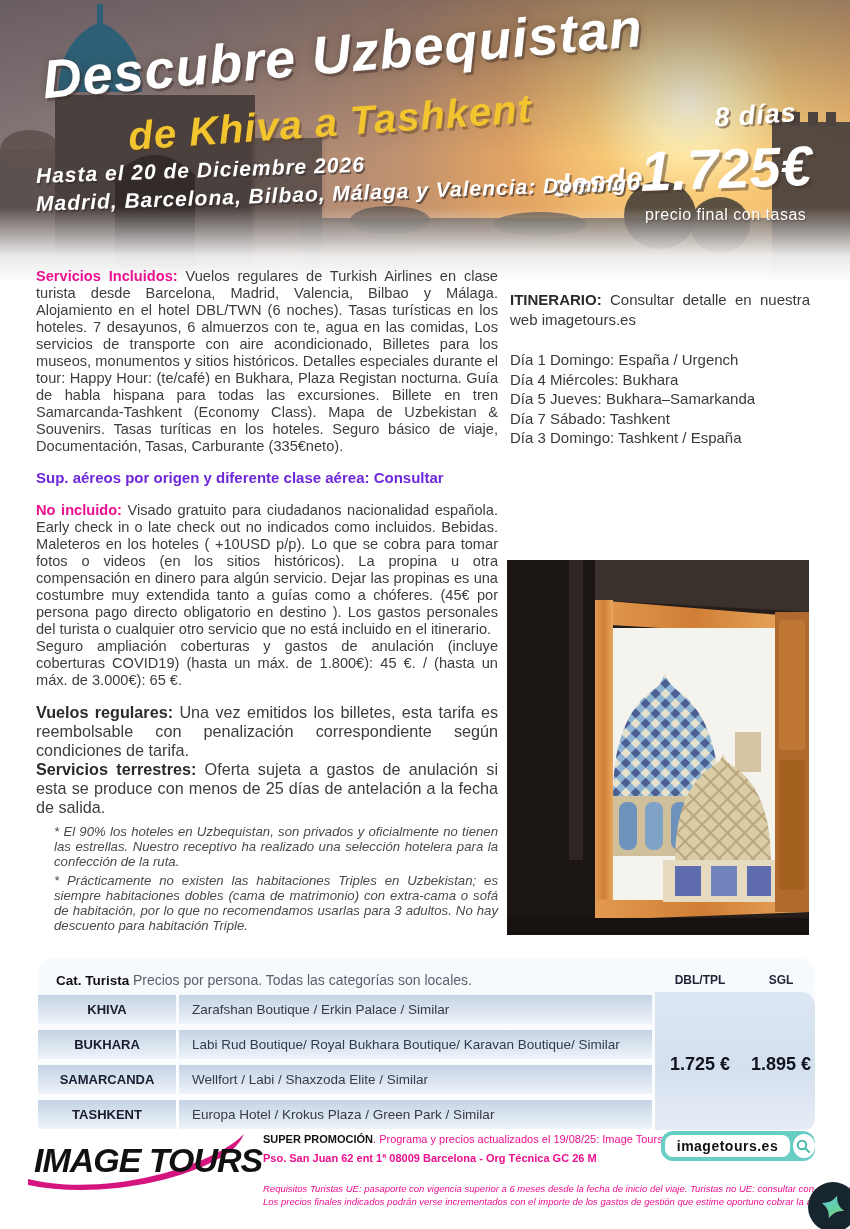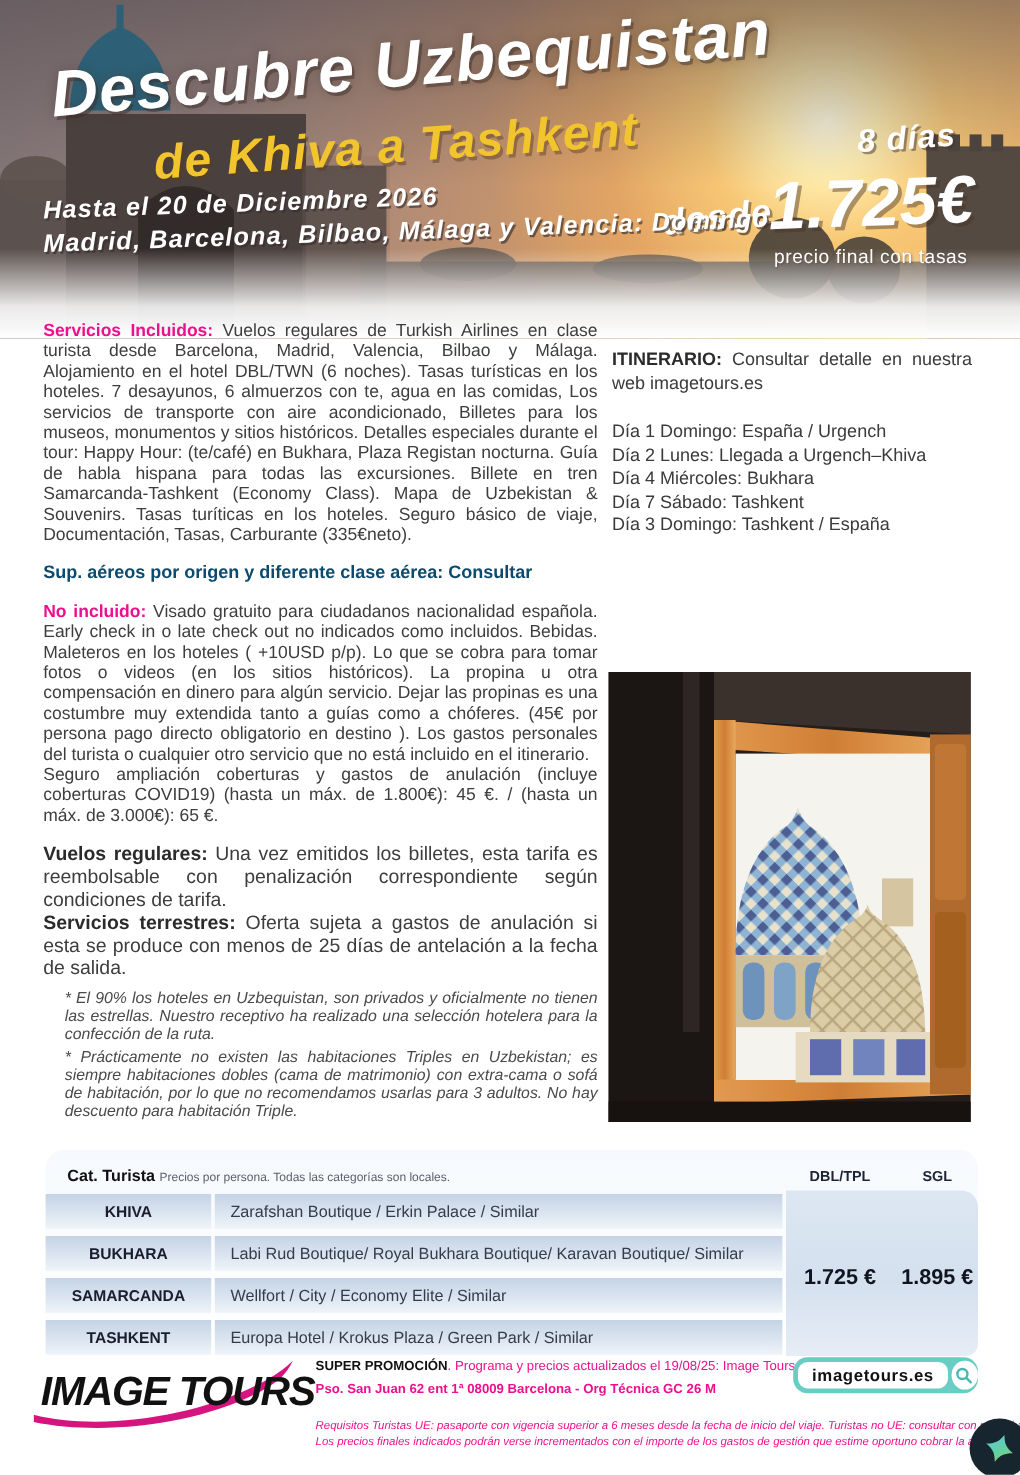--- a/index.html
+++ b/index.html
@@ -38,37 +38,37 @@
   .hero-cities{left:36px;top:192px;font-size:21px;color:#fff;transform:rotate(-2deg);
       transform-origin:left center;text-shadow:1.5px 2px 0 rgba(55,45,45,.65);}
 
   
   .col-left{position:absolute;left:36px;top:268px;width:462px;}
   .para{margin:0 0 14px 0;font-size:14.6px;line-height:17px;text-align:justify;color:#3d3d3d;}
   .para.big{font-size:16.2px;line-height:19px;margin-bottom:8px;}
   .lead{font-weight:bold;}
   .magenta{color:#ec108f;}
   .black-lead{color:#2b2b2b;}
-  .subhead{font-size:15px;font-weight:bold;color:#0c4a6e;margin:0 0 16px 0;}
+  .subhead{font-size:15px;font-weight:bold;color:#6d28d9;margin:0 0 16px 0;}
   .note{font-size:13.2px;line-height:14.8px;font-style:italic;color:#4a4a4a;margin:0 0 5px 18px;text-align:justify;}
 
   .col-right{position:absolute;left:510px;top:290px;width:300px;}
   .itin-intro{font-size:15px;line-height:20px;text-align:justify;color:#3a3a3a;margin:0 0 20px 0;}
   .itin-day{font-size:15px;line-height:19.5px;color:#3a3a3a;}
   .itin-note{font-size:15px;color:#3a3a3a;margin-top:17px;}
 
   
   .photo{position:absolute;left:507px;top:560px;width:302px;height:375px;}
 
   
   .table-card{position:absolute;left:38px;top:958px;width:777px;height:172px;
       background:linear-gradient(180deg,#f6f9fd,#ffffff);border-radius:16px 16px 10px 10px;}
   .tbl-headlabel{position:absolute;left:18px;top:14px;font-size:13px;color:#111;}
   .tbl-headlabel b{font-size:13.5px;}
-  .tbl-headnote{font-size:10px;color:#5a5f6a;font-weight:normal;}
+  .tbl-headnote{font-size:14px;color:#5a5f6a;font-weight:normal;}
   .tbl-col{position:absolute;top:15px;font-size:12px;font-weight:bold;color:#1d2436;text-align:center;}
   .col-dbl{left:622px;width:80px;}
   .col-sgl{left:705px;width:76px;}
   .price-panel{position:absolute;left:617px;top:34px;width:160px;height:138px;
       background:linear-gradient(180deg,#dde7f3 0%,#d4e0ee 55%,#e7edf6 100%);
       border-radius:0 14px 10px 0;}
   .price{position:absolute;top:96px;font-size:18px;font-weight:bold;color:#10141f;text-align:center;}
   .price-dbl{left:622px;width:80px;}
   .price-sgl{left:703px;width:80px;}
   .row-city{position:absolute;left:0;width:138px;height:29px;line-height:29px;text-align:center;
@@ -158,22 +158,22 @@
   <p class="para big" style="margin-bottom:0;"><span class="lead black-lead">Vuelos regulares:</span> <span>Una vez emitidos los billetes, esta tarifa es reembolsable con penalización correspondiente según condiciones de tarifa.</span></p>
   <p class="para big"><span class="lead black-lead">Servicios terrestres:</span> <span>Oferta sujeta a gastos de anulación si esta se produce con menos de 25 días de antelación a la fecha de salida.</span></p>
 
   <p class="note">* El 90% los hoteles en Uzbequistan, son privados y oficialmente no tienen las estrellas. Nuestro receptivo ha realizado una selección hotelera para la confección de la ruta.</p>
   <p class="note">* Prácticamente no existen las habitaciones Triples en Uzbekistan; es siempre habitaciones dobles (cama de matrimonio) con extra-cama o sofá de habitación, por lo que no recomendamos usarlas para 3 adultos. No hay descuento para habitación Triple.</p>
 </div>
 
 <div class="col-right">
   <p class="itin-intro"><span class="lead black-lead">ITINERARIO:</span> <span>Consultar detalle en nuestra web imagetours.es</span></p>
   <div class="itin-day">Día 1 Domingo: España / Urgench</div>
-  <div class="itin-day">Día 2 Lunes: Llegada a Urgench–Khiva</div>
   <div class="itin-day">Día 4 Miércoles: Bukhara</div>
+  <div class="itin-day">Día 5 Jueves: Bukhara–Samarkanda</div>
   <div class="itin-day">Día 7 Sábado: Tashkent</div>
   <div class="itin-day">Día 3 Domingo: Tashkent / España</div>
 </div>
 
 <div class="photo">
   <svg width="302" height="375" viewBox="0 0 302 375">
     <defs>
       <pattern id="bluePat" width="14" height="14" patternUnits="userSpaceOnUse" patternTransform="rotate(45)">
         <rect width="14" height="14" fill="#8fb3d2"></rect>
         <rect width="7" height="7" fill="#4d5e92"></rect>
@@ -238,21 +238,21 @@
   </div>
   <div class="tbl-col col-dbl">DBL/TPL</div>
   <div class="tbl-col col-sgl">SGL</div>
   <div class="price-panel"></div>
 
   <div class="row-city r1">KHIVA</div>
   <div class="row-hotel r1">Zarafshan Boutique / Erkin Palace / Similar</div>
   <div class="row-city r2">BUKHARA</div>
   <div class="row-hotel r2">Labi Rud Boutique/ Royal Bukhara Boutique/ Karavan Boutique/ Similar</div>
   <div class="row-city r3">SAMARCANDA</div>
-  <div class="row-hotel r3">Wellfort / City / Economy Elite / Similar</div>
+  <div class="row-hotel r3">Wellfort / Labi / Shaxzoda Elite / Similar</div>
   <div class="row-city r4">TASHKENT</div>
   <div class="row-hotel r4">Europa Hotel / Krokus Plaza / Green Park / Similar</div>
 
   <div class="price price-dbl">1.725 €</div>
   <div class="price price-sgl">1.895 €</div>
 </div>
 
 <div class="logo">
   <svg width="232" height="62" viewBox="0 0 232 62" style="position:absolute;left:0;top:0;">
     <path d="M0,46 C55,60 140,48 196,16 C204,11 210,7 216,1 C211,12 203,19 192,25 C140,54 58,64 0,52 Z" fill="#d6147f"></path>

